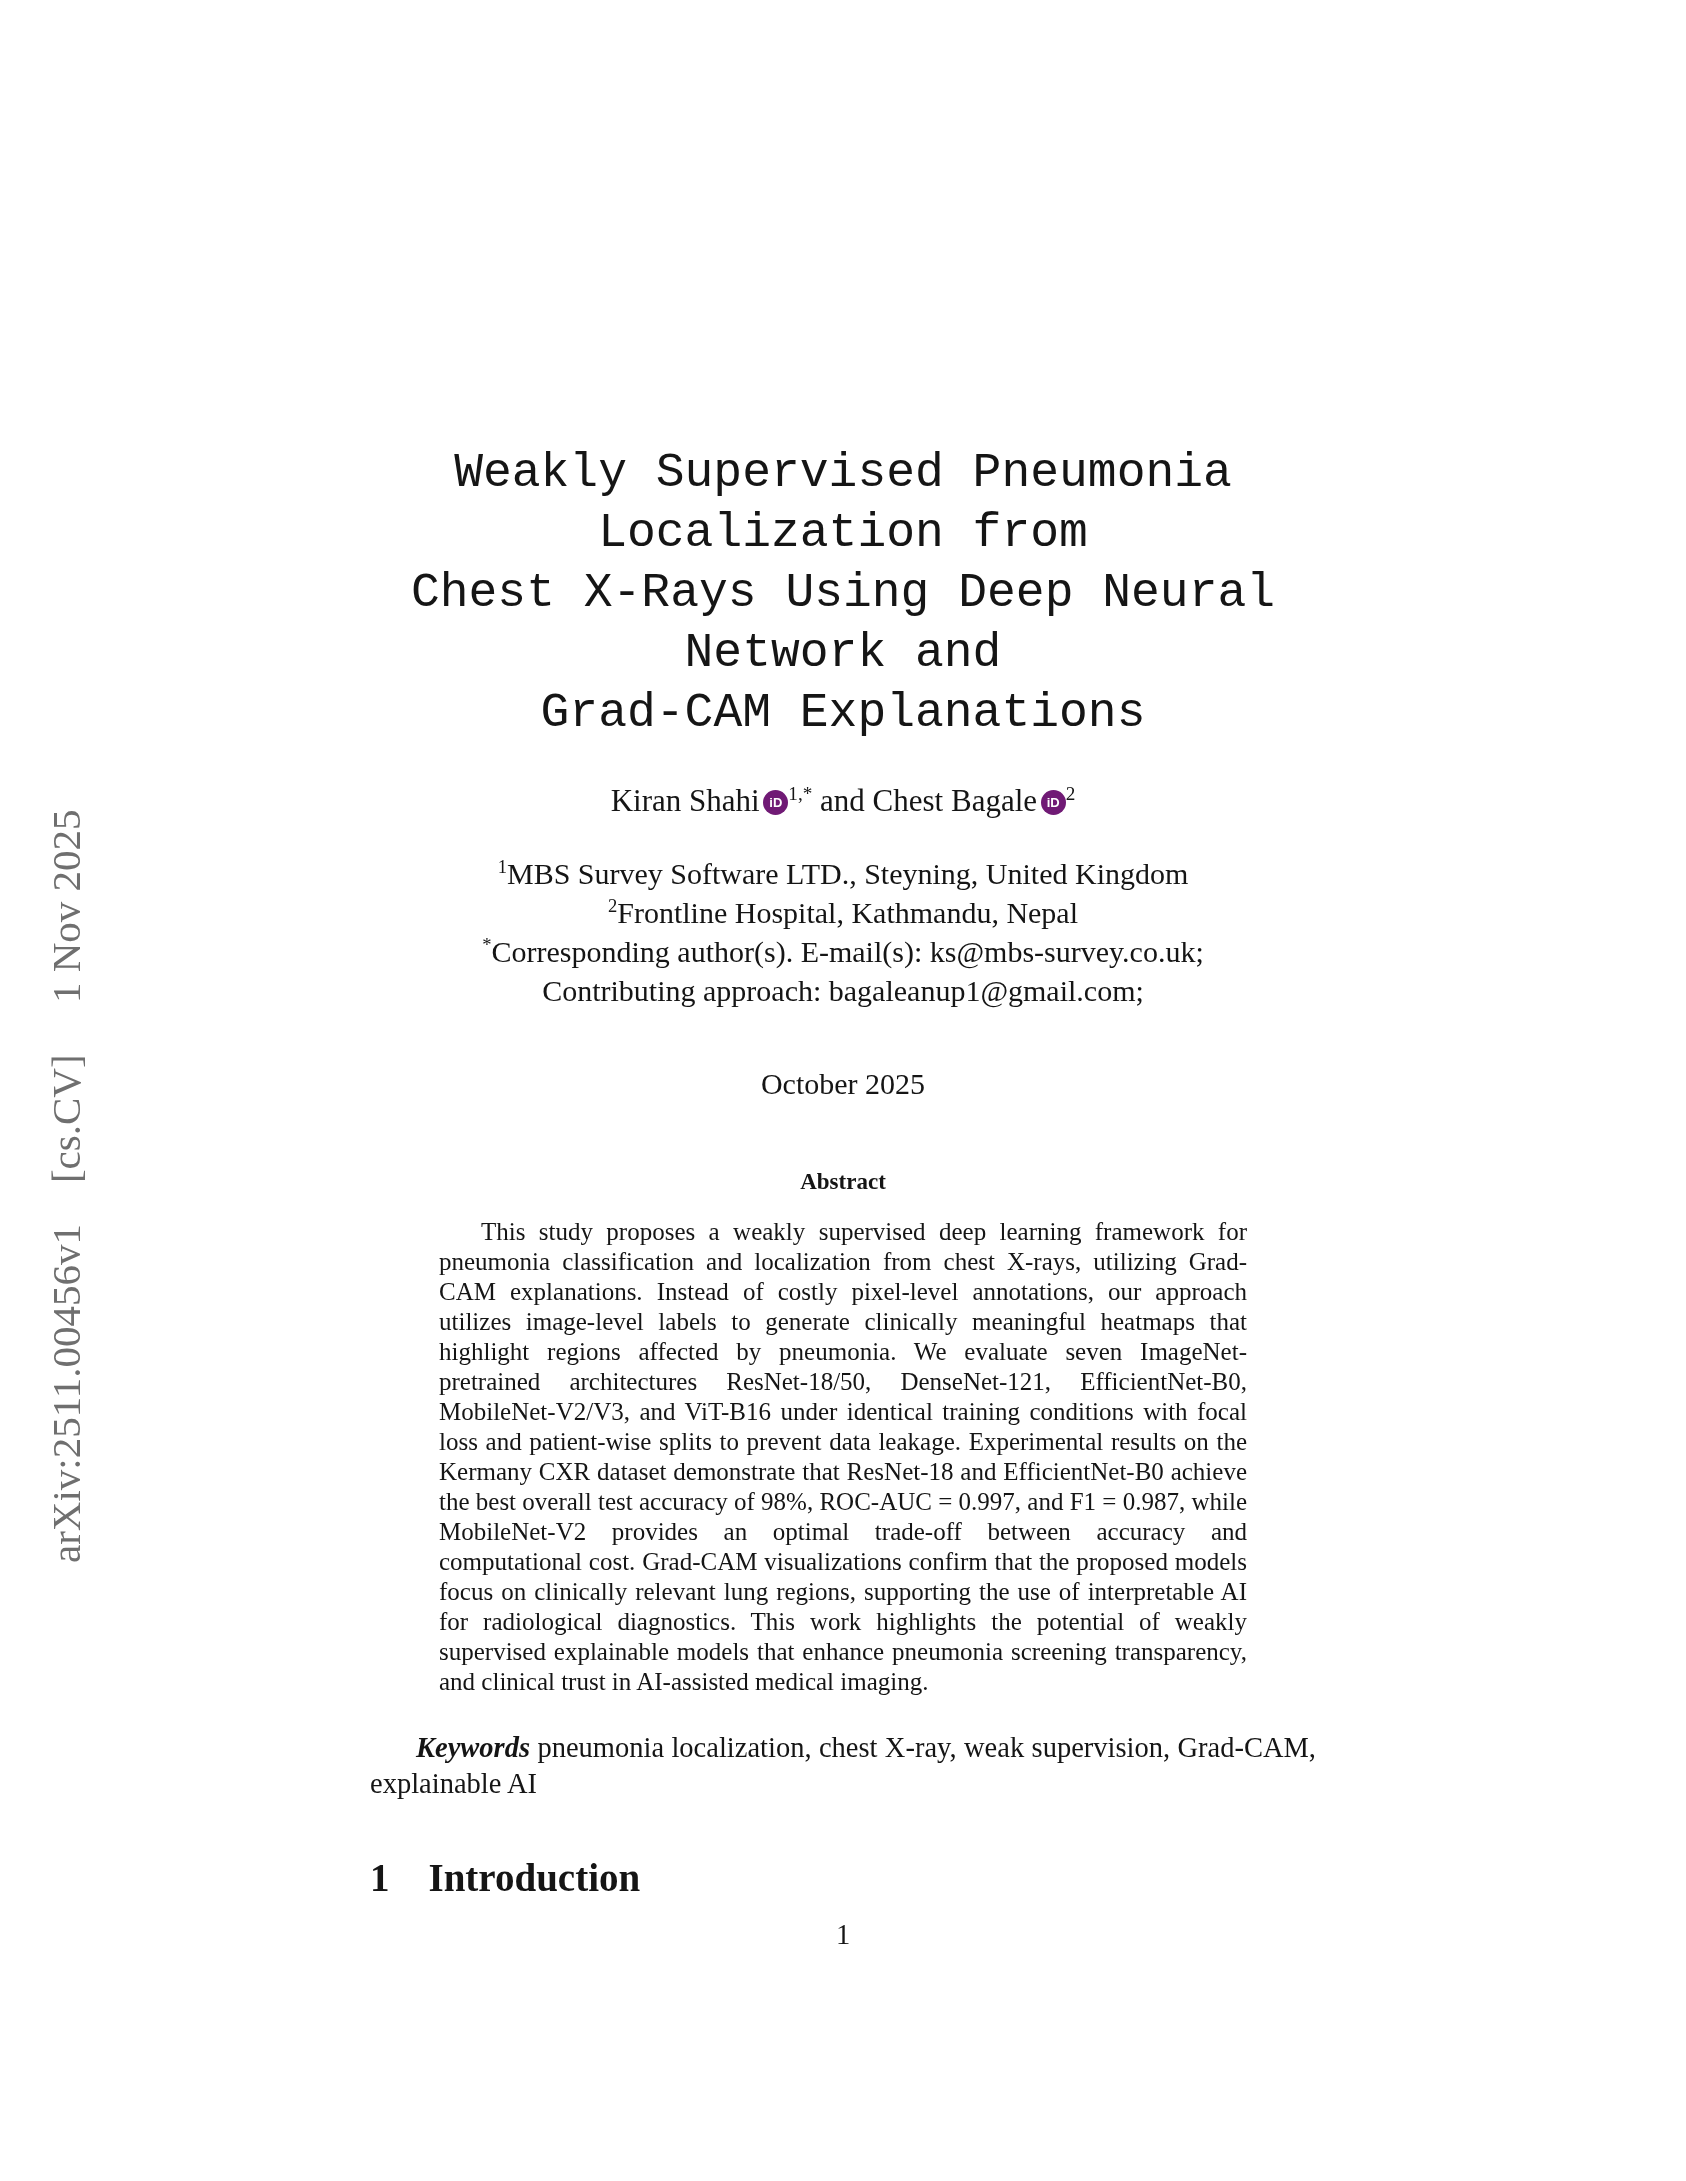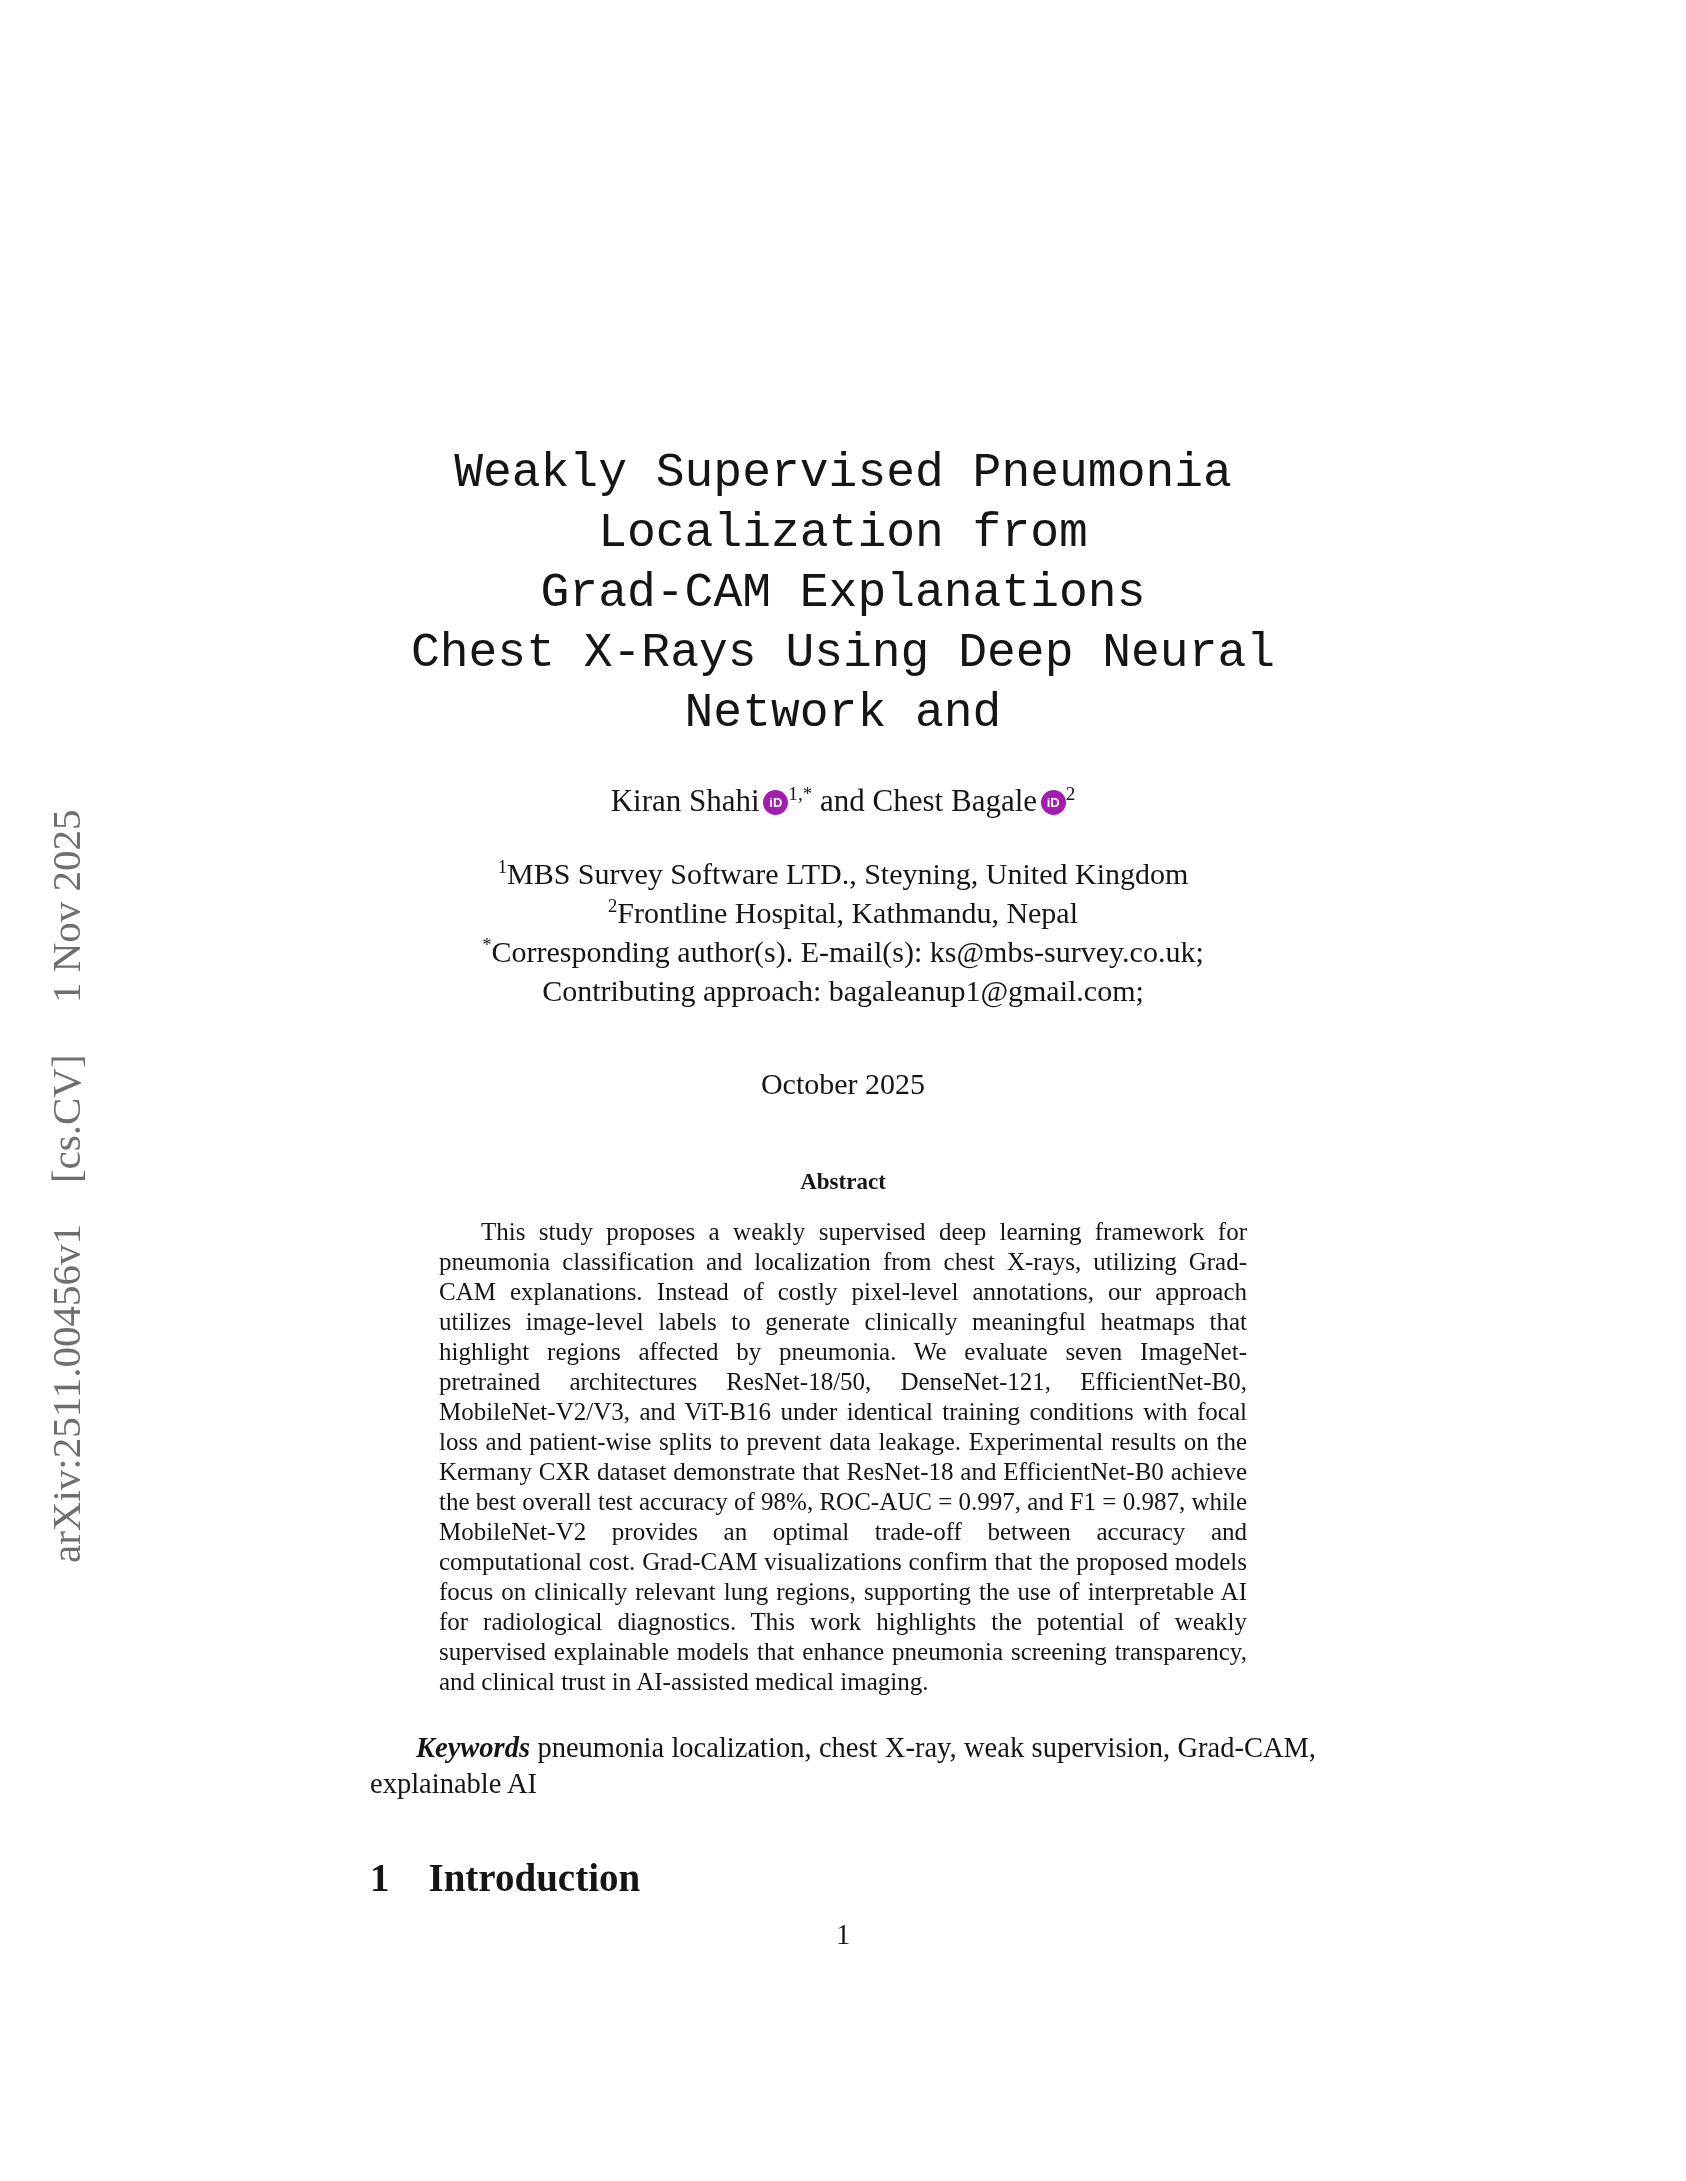--- a/index.html
+++ b/index.html
@@ -44,21 +44,21 @@
     text-align: center;
     font-size: 31px;
     margin-top: 40px;
   }
   sup { font-size: 0.62em; vertical-align: super; line-height: 0; }
 
   .orcid {
     display: inline-block;
     width: 25px;
     height: 25px;
-    background: #a21caf;
+    background: #701a75;
     border-radius: 50%;
     color: #ffffff;
     font-size: 13px;
     line-height: 25px;
     text-align: center;
     font-family: "Liberation Sans", sans-serif;
     font-weight: bold;
     vertical-align: 3.7px;
     margin-left: 3.7px;
     cursor: pointer;
@@ -127,22 +127,22 @@
 </style>
 </head>
 <body>
 
 <div class="watermark">arXiv:2511.00456v1 [cs.CV]  1 Nov 2025</div>
 
 <div class="content">
 
   <h1 class="title">
     <span style="display:block">Weakly Supervised Pneumonia Localization from</span>
+    <span style="display:block">Chest X-Rays Using Deep Neural Network and</span>
     <span style="display:block">Grad-CAM Explanations</span>
-    <span style="display:block">Chest X-Rays Using Deep Neural Network and</span>
   </h1>
 
   <div class="authors">
     <span>Kiran Shahi</span><span class="orcid">iD</span><sup>1,*</sup><span> and </span><span>Chest Bagale</span><span class="orcid">iD</span><sup>2</sup>
   </div>
 
   <div class="affils">
     <div><sup>1</sup><span>MBS Survey Software LTD., Steyning, United Kingdom</span></div>
     <div><sup>2</sup><span>Frontline Hospital, Kathmandu, Nepal</span></div>
     <div><sup>*</sup><span>Corresponding author(s). E-mail(s): ks@mbs-survey.co.uk;</span></div>

